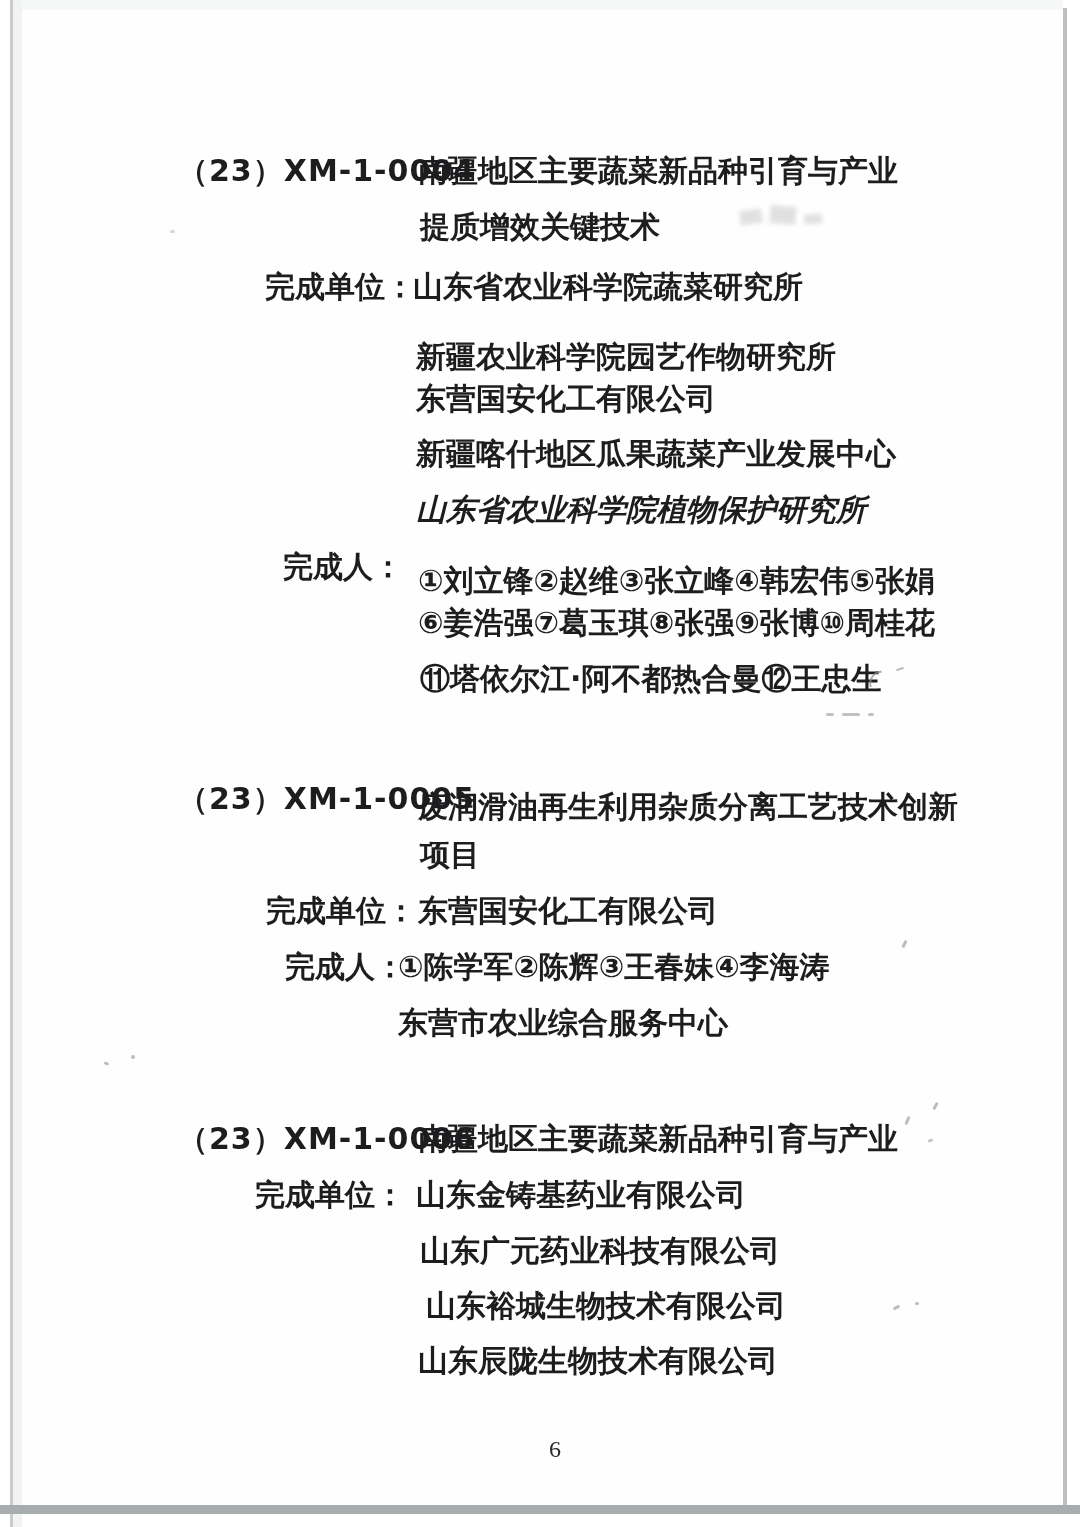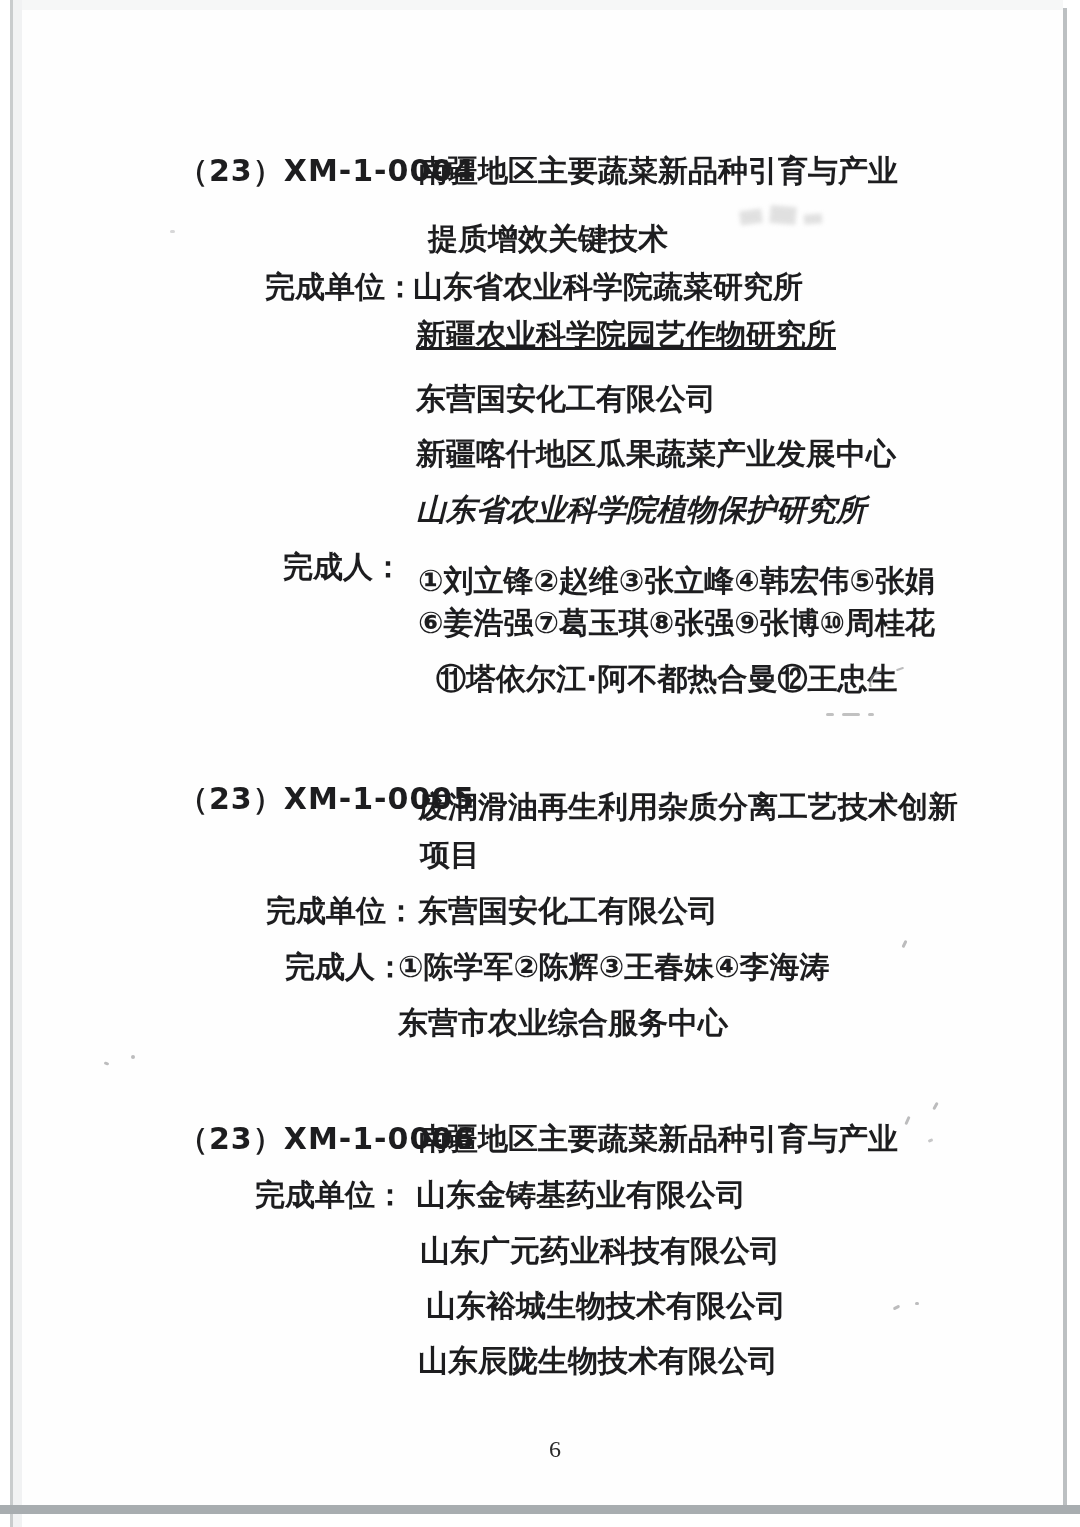--- a/index.html
+++ b/index.html
@@ -68,33 +68,33 @@
 
 <div class="page-surface"></div>
 <div class="edge-top-strip"></div>
 <div class="edge-left-line"></div>
 <div class="edge-left-strip"></div>
 <div class="edge-right-line"></div>
 <div class="edge-bottom-band"></div>
 
 <div class="tl code" style="left:178px;top:150px;">（23）XM-1-0004</div>
 <div class="tl" style="left:418px;top:150px;">南疆地区主要蔬菜新品种引育与产业</div>
-<div class="tl" style="left:420px;top:218px;margin-left:8px;">提质增效关键技术</div>
+<div class="tl" style="left:420px;top:206px;">提质增效关键技术</div>
 
 <div class="tl" style="left:265px;top:266px;">完成单位：</div>
 <div class="tl" style="left:413px;top:266px;">山东省农业科学院蔬菜研究所</div>
-<div class="tl" style="left:416px;top:314px;text-decoration:underline;">新疆农业科学院园艺作物研究所</div>
+<div class="tl" style="left:416px;top:336px;">新疆农业科学院园艺作物研究所</div>
 <div class="tl" style="left:416px;top:378px;">东营国安化工有限公司</div>
 <div class="tl" style="left:416px;top:433px;">新疆喀什地区瓜果蔬菜产业发展中心</div>
 <div class="tl" style="left:416px;top:489px;font-style:italic;">山东省农业科学院植物保护研究所</div>
 
 <div class="tl" style="left:283px;top:546px;">完成人：</div>
 <div class="tl" style="left:418px;top:560px;">①刘立锋②赵维③张立峰④韩宏伟⑤张娟</div>
 <div class="tl" style="left:418px;top:602px;">⑥姜浩强⑦葛玉琪⑧张强⑨张博⑩周桂花</div>
-<div class="tl" style="left:436px;top:658px;">⑪塔依尔江·阿不都热合曼⑫王忠生</div>
+<div class="tl" style="left:420px;top:658px;">⑪塔依尔江·阿不都热合曼⑫王忠生</div>
 
 <div class="tl code" style="left:178px;top:778px;">（23）XM-1-0005</div>
 <div class="tl" style="left:418px;top:786px;">废润滑油再生利用杂质分离工艺技术创新</div>
 <div class="tl" style="left:420px;top:834px;">项目</div>
 
 <div class="tl" style="left:266px;top:890px;">完成单位：</div>
 <div class="tl" style="left:418px;top:890px;">东营国安化工有限公司</div>
 
 <div class="tl" style="left:285px;top:946px;">完成人：</div>
 <div class="tl" style="left:398px;top:946px;">①陈学军②陈辉③王春妹④李海涛</div>

